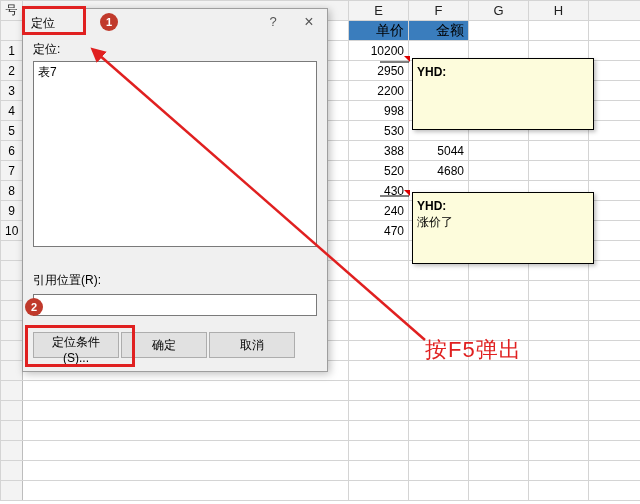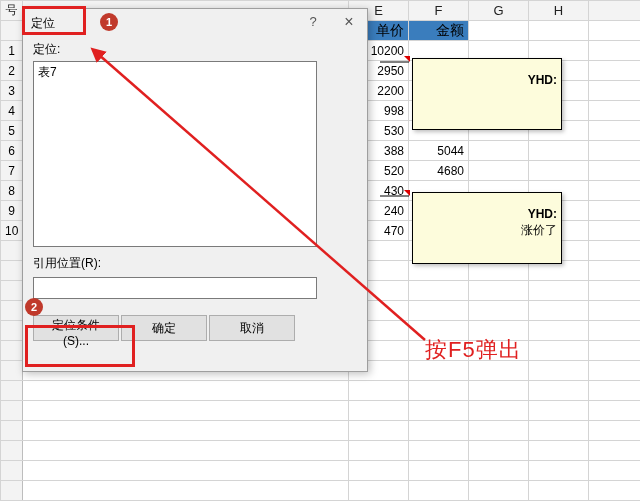--- a/index.html
+++ b/index.html
@@ -53,21 +53,21 @@
     background: #3a7dbd;
     color: #000000;
     font-weight: bold;
     text-align: center;
     font-size: 14px;
   }
   .dialog {
     position: absolute;
     top: 8px;
     left: 22px;
-    width: 346px;
+    width: 306px;
     height: 364px;
     background: #f0f0f0;
     border: 1px solid #9e9e9e;
     box-shadow: 2px 2px 8px rgba(0,0,0,0.25);
     font-size: 12px;
   }
   .dialog .titlebar {
     height: 28px;
     line-height: 28px;
     padding-left: 8px;
@@ -135,29 +135,28 @@
     font-size: 11px;
     text-align: center;
     line-height: 18px;
     font-weight: bold;
     pointer-events: none;
   }
   .m1 { top: 13px; left: 100px; }
   .m2 { top: 298px; left: 25px; }
   .note {
     position: absolute;
-    width: 150px;
+    width: 182px;
     height: 72px;
     background: #fdfcdc;
     border: 1px solid #000;
     box-shadow: 2px 2px 4px rgba(0,0,0,0.25);
     font-size: 12px;
-    padding: 14px 4px;
+    padding: 6px 4px;
     line-height: 1.3;
-    text-align: right;
   }
   .note .author { font-weight: bold; }
   .n1 { top: 58px; left: 412px; }
   .n2 { top: 192px; left: 412px; }
   .note-tri {
     position: absolute;
     width: 0; height: 0;
     border-left: 6px solid transparent;
     border-top: 6px solid #d00;
   }
@@ -440,21 +439,21 @@
   <div class="titlebar">
     <span>定位</span>
     <span class="help">?</span>
     <span class="close">×</span>
   </div>
   <div class="body">
     <label class="lbl">定位:</label>
     <div class="listbox">
       <div>表7</div>
     </div>
-    <label class="lbl" style="margin-top:8px">引用位置(R):</label>
+    <label class="lbl" style="margin-top:25px">引用位置(R):</label>
     <input class="refinput" value="" style="">
     <div class="btnrow">
       <button class="dlgbtn">定位条件(S)...</button>
       <button class="dlgbtn">确定</button>
       <button class="dlgbtn">取消</button>
     </div>
   </div>
 </div>
 
 <div class="hl-red hl-title"></div>

